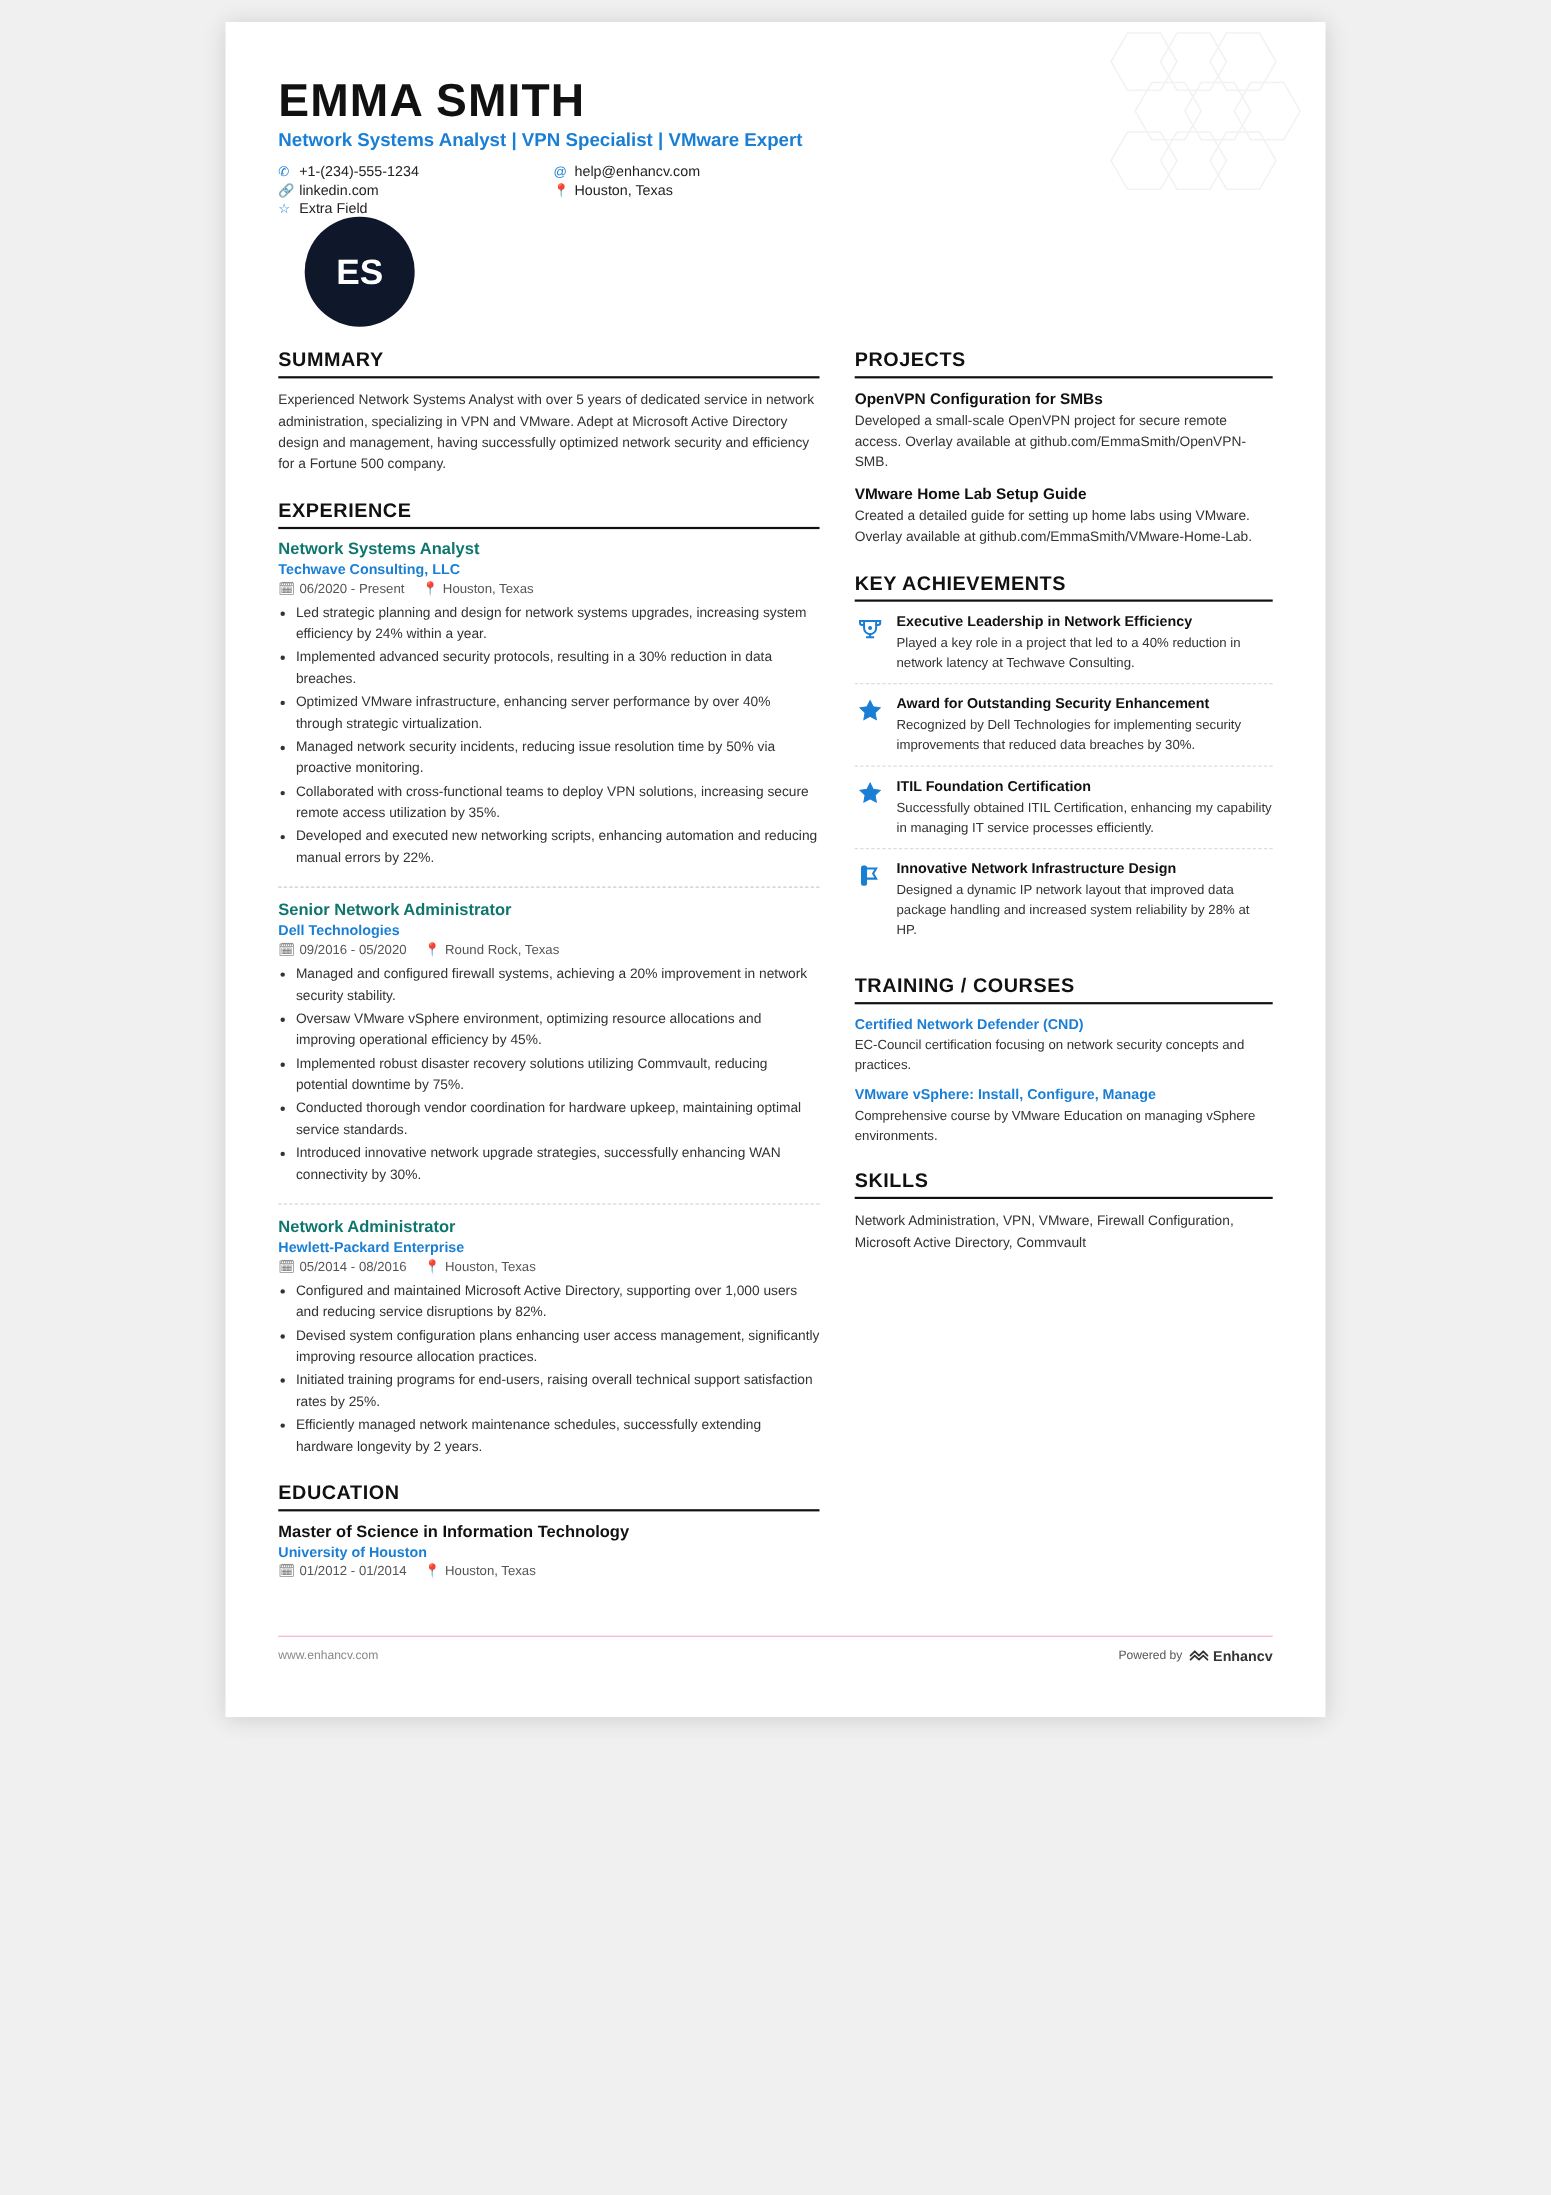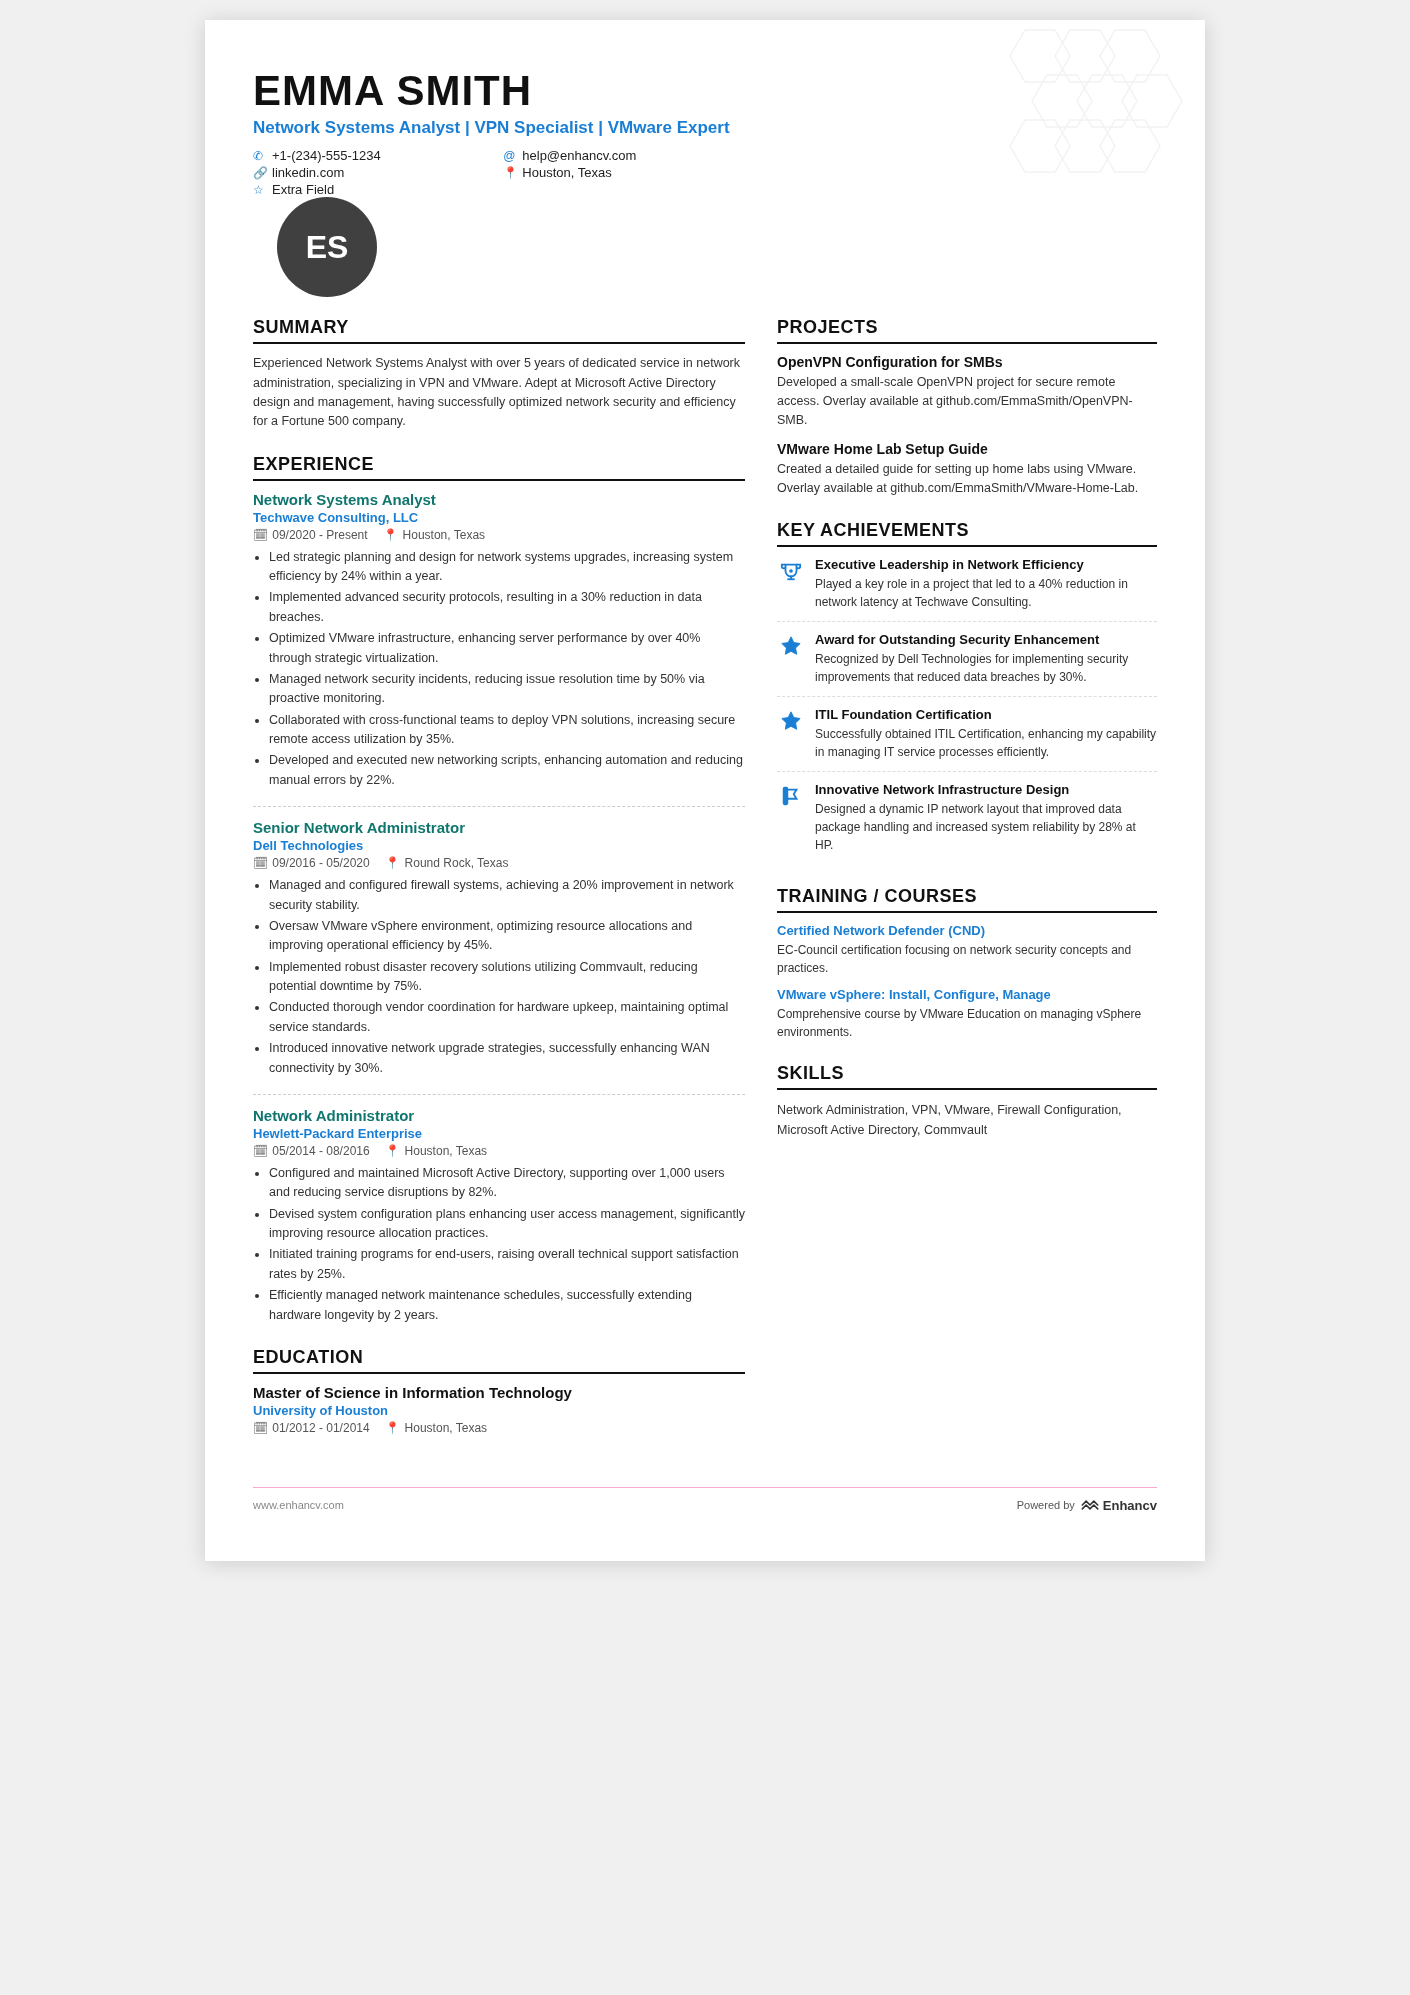--- a/index.html
+++ b/index.html
@@ -55,21 +55,21 @@
     }
     .contact-icon {
       color: #1a7fd4;
       font-size: 12px;
       width: 14px;
     }
     .avatar-circle {
       width: 100px;
       height: 100px;
       border-radius: 50%;
-      background: #404040;
+      background: #0f172a;
       display: flex;
       align-items: center;
       justify-content: center;
       font-size: 32px;
       font-weight: 700;
       color: #fff;
       flex-shrink: 0;
       margin-left: 24px;
     }
     .hex-bg {
@@ -327,21 +327,21 @@
 
       <div class="section">
         <div class="section-title">EXPERIENCE</div>
 
         <div class="job">
           <div class="job-title">Network Systems Analyst</div>
           <div class="job-company">Techwave Consulting, LLC</div>
           <div class="job-meta">
             <div class="job-meta-item">
               <span>🗓</span>
-              <span>09/2020 - Present</span>
+              <span>06/2020 - Present</span>
             </div>
             <div class="job-meta-item">
               <span>📍</span>
               <span>Houston, Texas</span>
             </div>
           </div>
           <ul class="bullet-list">
             <li>Led strategic planning and design for network systems upgrades, increasing system efficiency by 24% within a year.</li>
             <li>Implemented advanced security protocols, resulting in a 30% reduction in data breaches.</li>
             <li>Optimized VMware infrastructure, enhancing server performance by over 40% through strategic virtualization.</li>

